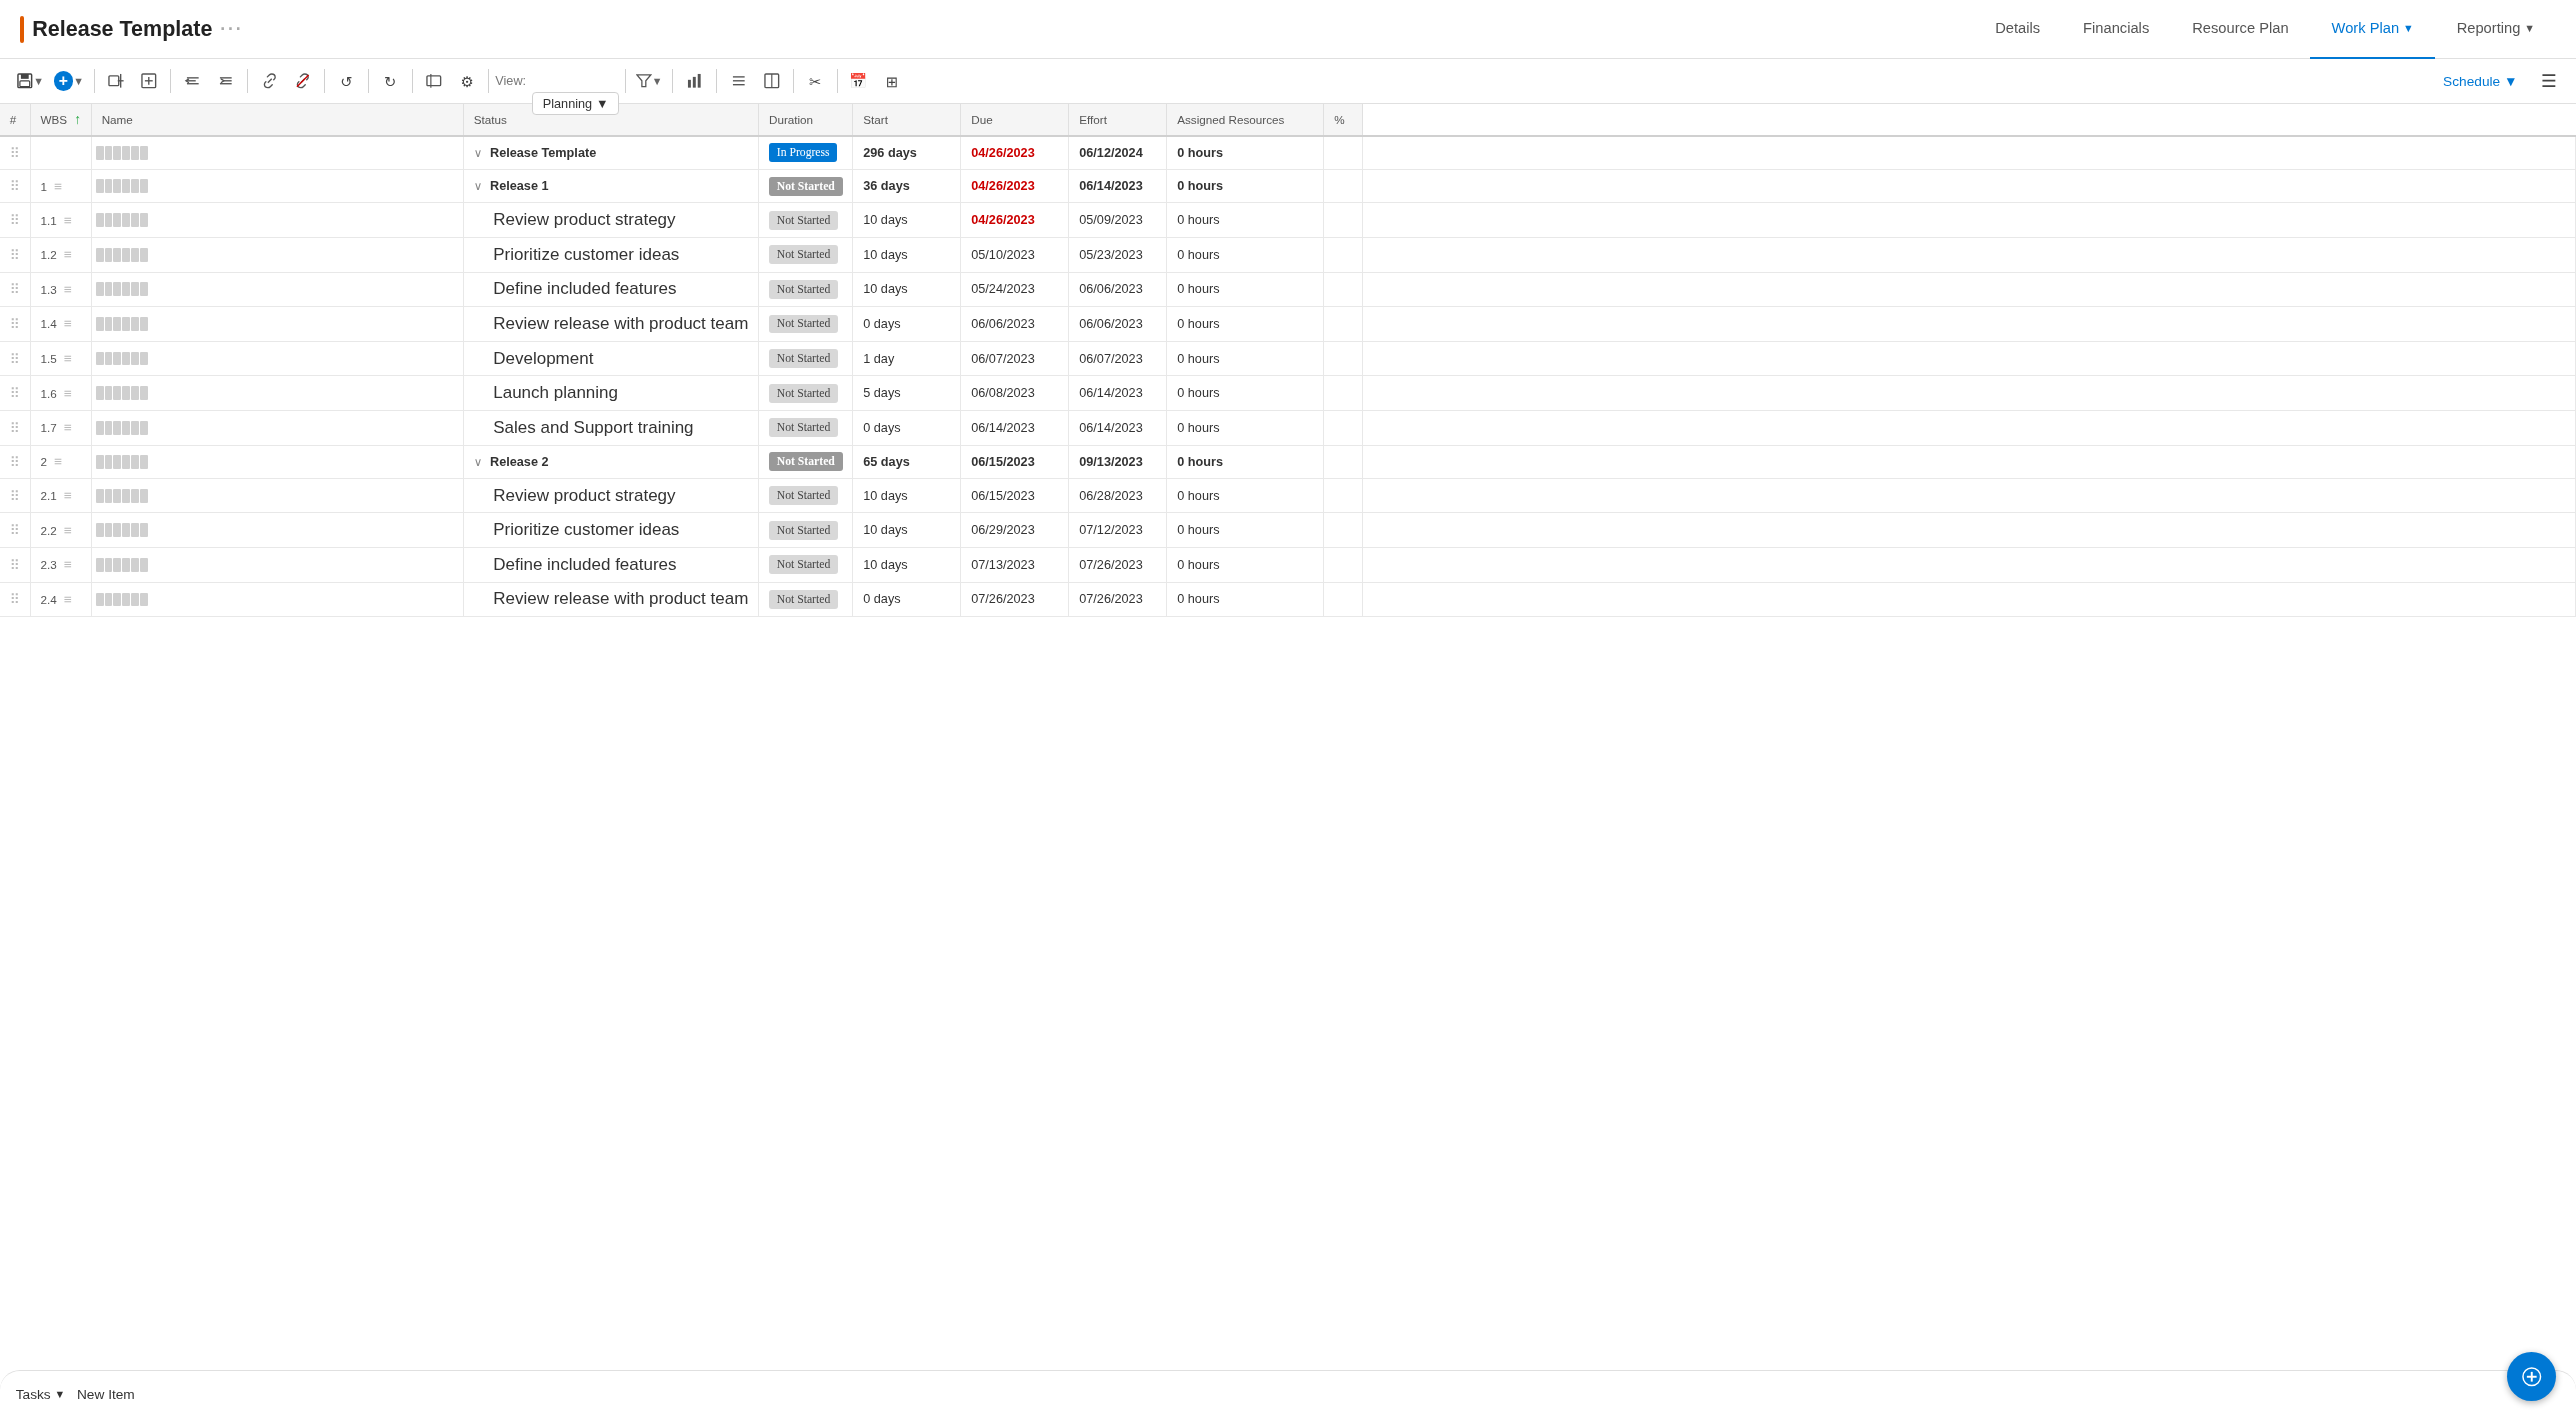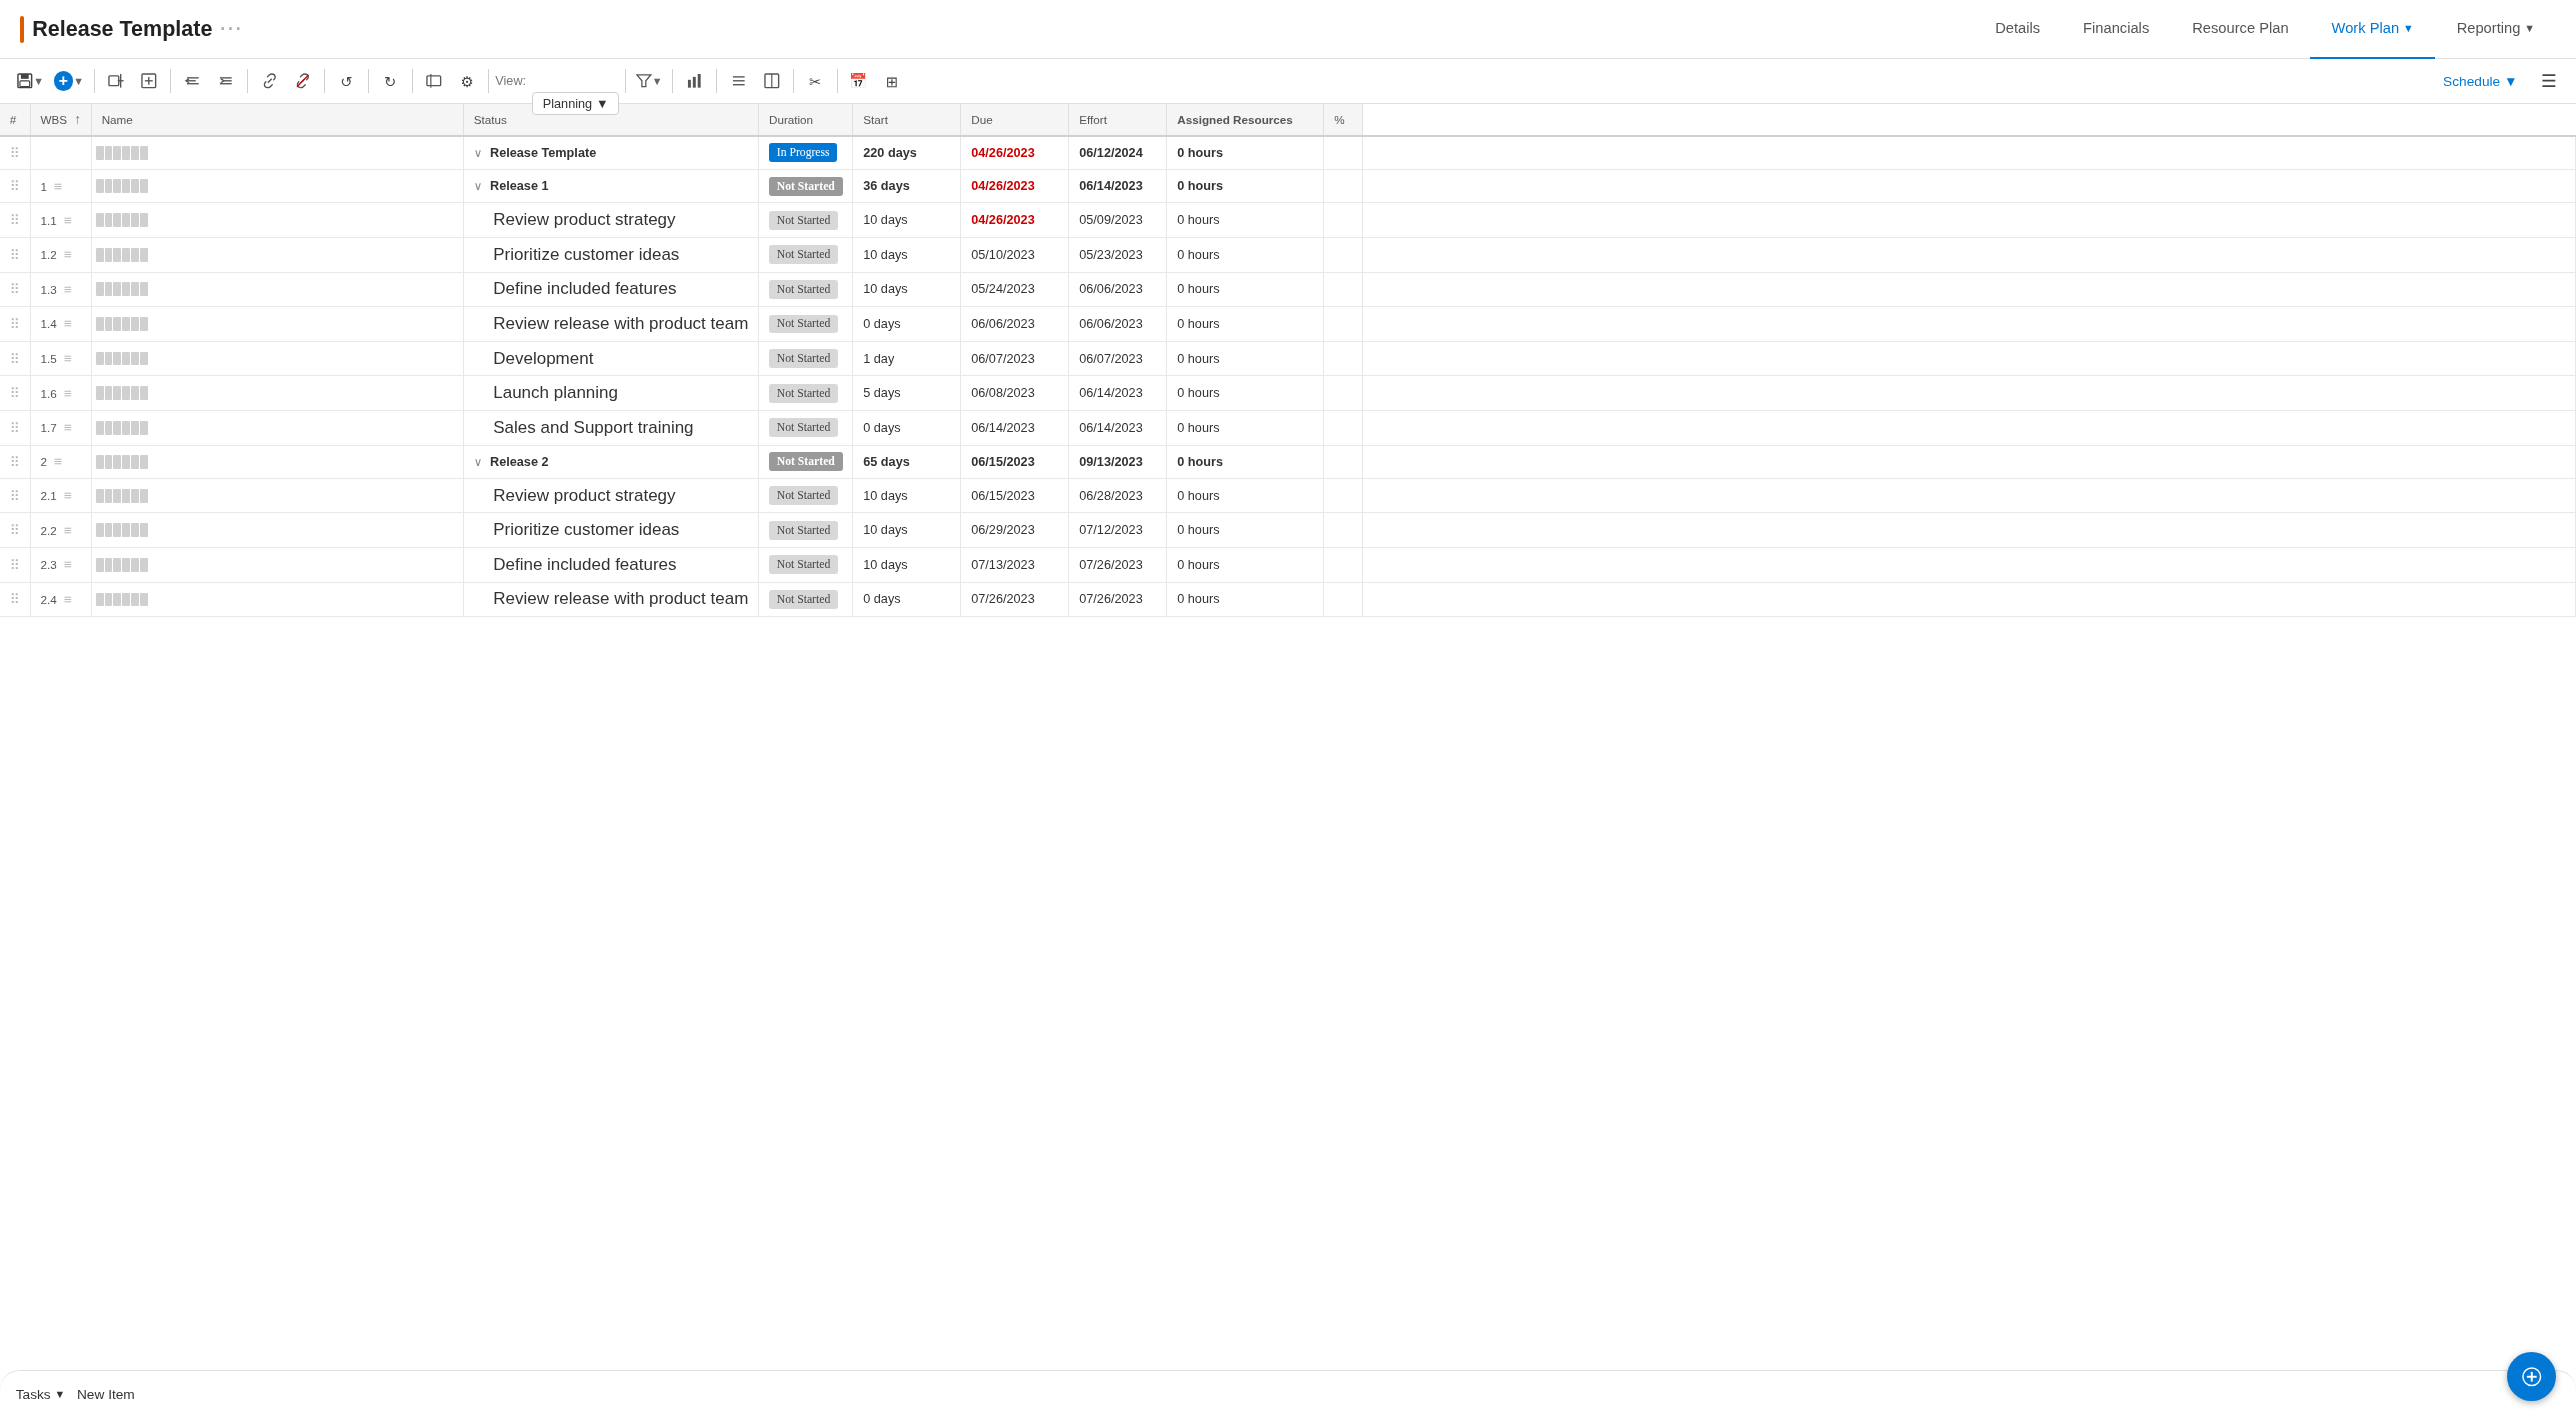--- a/index.html
+++ b/index.html
@@ -65,21 +65,21 @@
       color: #555; border-right: 1px solid #e0e0e0; white-space: nowrap;
     }
     thead th:first-child { width: 29px; }
     thead th.wbs-col { width: 59px; }
     thead th.name-col { width: 372px; }
     thead th.status-col { width: 117px; }
     thead th.duration-col { width: 88px; }
     thead th.start-col { width: 108px; }
     thead th.due-col { width: 108px; }
     thead th.effort-col { width: 98px; }
-    thead th.resources-col { width: 157px; font-weight: bold; }
+    thead th.resources-col { width: 157px; }
     thead th.pct-col { width: 39px; }
 
     tbody tr { border-bottom: 1px solid #e8e8e8; }
     tbody td {
       padding: 6.8px 9.8px; font-size: 12.7px; color: #333;
       border-right: 1px solid #e8e8e8; white-space: nowrap;
     }
 
     .drag-handle { color: #bbb; font-size: 13.7px; cursor: grab; }
     .wbs-val { color: #555; font-size: 11.7px; }
@@ -315,21 +315,21 @@
               <div class="gantt-bar"></div>
             </div>
           </td>
           <td>
             <div class="name-cell">
               <span class="chevron-icon">∨</span>
               <span class="name-bold">Release Template</span>
             </div>
           </td>
           <td><span class="status-badge status-in-progress">In Progress</span></td>
-          <td><span class="duration-bold">220 days</span></td>
+          <td><span class="duration-bold">296 days</span></td>
           <td><span class="date-red">04/26/2023</span></td>
           <td><span class="date-bold">06/12/2024</span></td>
           <td><span class="effort-bold">0 hours</span></td>
           <td></td>
           <td></td>
         </tr>
         <tr>
           <td><span class="drag-handle">⠿</span></td>
           <td><span class="wbs-val">1</span>
     <span class="menu-icon" style="margin-left:3.9px;">≡</span></td>

